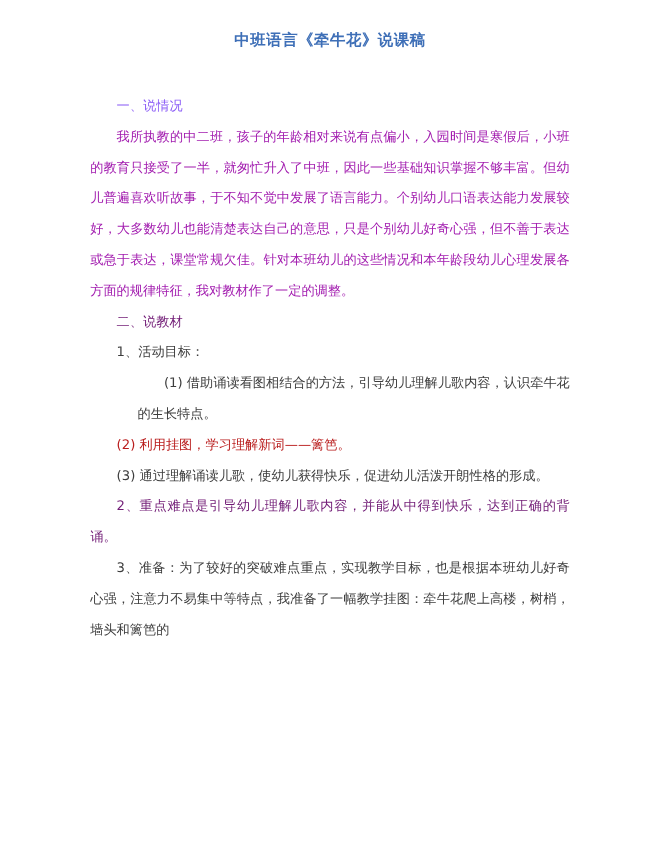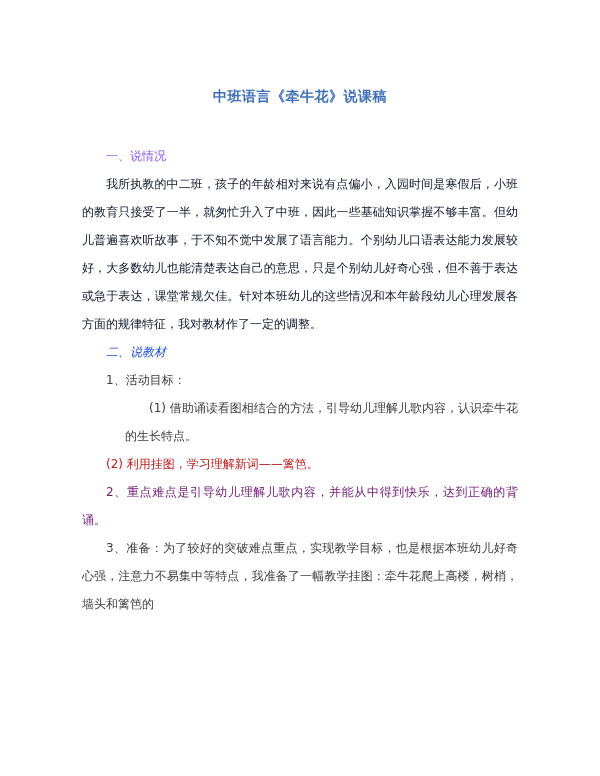--- a/index.html
+++ b/index.html
@@ -11,21 +11,21 @@
     width: 600px;
     height: 776px;
     overflow: hidden;
     font-family: "DejaVu Sans", "Liberation Sans", sans-serif;
   }
   .page {
     box-sizing: border-box;
     width: 600px;
     height: 552px;
     background: #ffffff;
-    padding: 88px 82px 0 82px;
+    padding: 28px 82px 0 82px;
   }
   .doc-title {
     margin: 0 0 22px 0;
     text-align: center;
     font-size: 14px;
     font-weight: 600;
     letter-spacing: 0.5px;
     color: #3e6fb7;
   }
   .doc-body {
@@ -42,21 +42,22 @@
     word-break: break-all;
   }
 </style>
 </head>
 <body>
 
 <div class="page" style="background: rgb(255, 255, 255);">
   <h1 class="doc-title" style="color: rgb(62, 111, 183);">中班语言《牵牛花》说课稿</h1>
   <div class="doc-body">
       <p class="para" style="color: #8b5cf6; margin-top: 36px;">一、说情况</p>
-      <p class="para" style="color: #0f172a;">我所执教的中二班，孩子的年龄相对来说有点偏小，入园时间是寒假后，小班的教育只接受了一半，就匆忙升入了中班，因此一些基础知识掌握不够丰富。但幼儿普遍喜欢听故事，于不知不觉中发展了语言能力。个别幼儿口语表达能力发展较好，大多数幼儿也能清楚表达自己的意思，只是个别幼儿好奇心强，但不善于表达或急于表达，课堂常规欠佳。针对本班幼儿的这些情况和本年龄段幼儿心理发展各方面的规律特征，我对教材作了一定的调整。</p>
-      <p class="para" style="color: #1d4ed8; font-style: italic;">二、说教材</p>
+      <p class="para" style="color: #a21caf;">我所执教的中二班，孩子的年龄相对来说有点偏小，入园时间是寒假后，小班的教育只接受了一半，就匆忙升入了中班，因此一些基础知识掌握不够丰富。但幼儿普遍喜欢听故事，于不知不觉中发展了语言能力。个别幼儿口语表达能力发展较好，大多数幼儿也能清楚表达自己的意思，只是个别幼儿好奇心强，但不善于表达或急于表达，课堂常规欠佳。针对本班幼儿的这些情况和本年龄段幼儿心理发展各方面的规律特征，我对教材作了一定的调整。</p>
+      <p class="para" style="color: #701a75;">二、说教材</p>
       <p class="para" style="color: rgb(61, 61, 61);">1、活动目标：</p>
       <p class="para" style="color: rgb(61, 61, 61); margin-left: 43px;">(1) 借助诵读看图相结合的方法，引导幼儿理解儿歌内容，认识牵牛花的生长特点。</p>
       <p class="para" style="color: #b91c1c;">(2) 利用挂图，学习理解新词——篱笆。</p>
+      <p class="para" style="color: rgb(61, 61, 61);">(3) 通过理解诵读儿歌，使幼儿获得快乐，促进幼儿活泼开朗性格的形成。</p>
       <p class="para" style="color: #701a75;">2、重点难点是引导幼儿理解儿歌内容，并能从中得到快乐，达到正确的背诵。</p>
       <p class="para" style="color: rgb(61, 61, 61);">3、准备：为了较好的突破难点重点，实现教学目标，也是根据本班幼儿好奇心强，注意力不易集中等特点，我准备了一幅教学挂图：牵牛花爬上高楼，树梢，墙头和篱笆的</p>
     </div>
 </div>
 
 </body></html>

